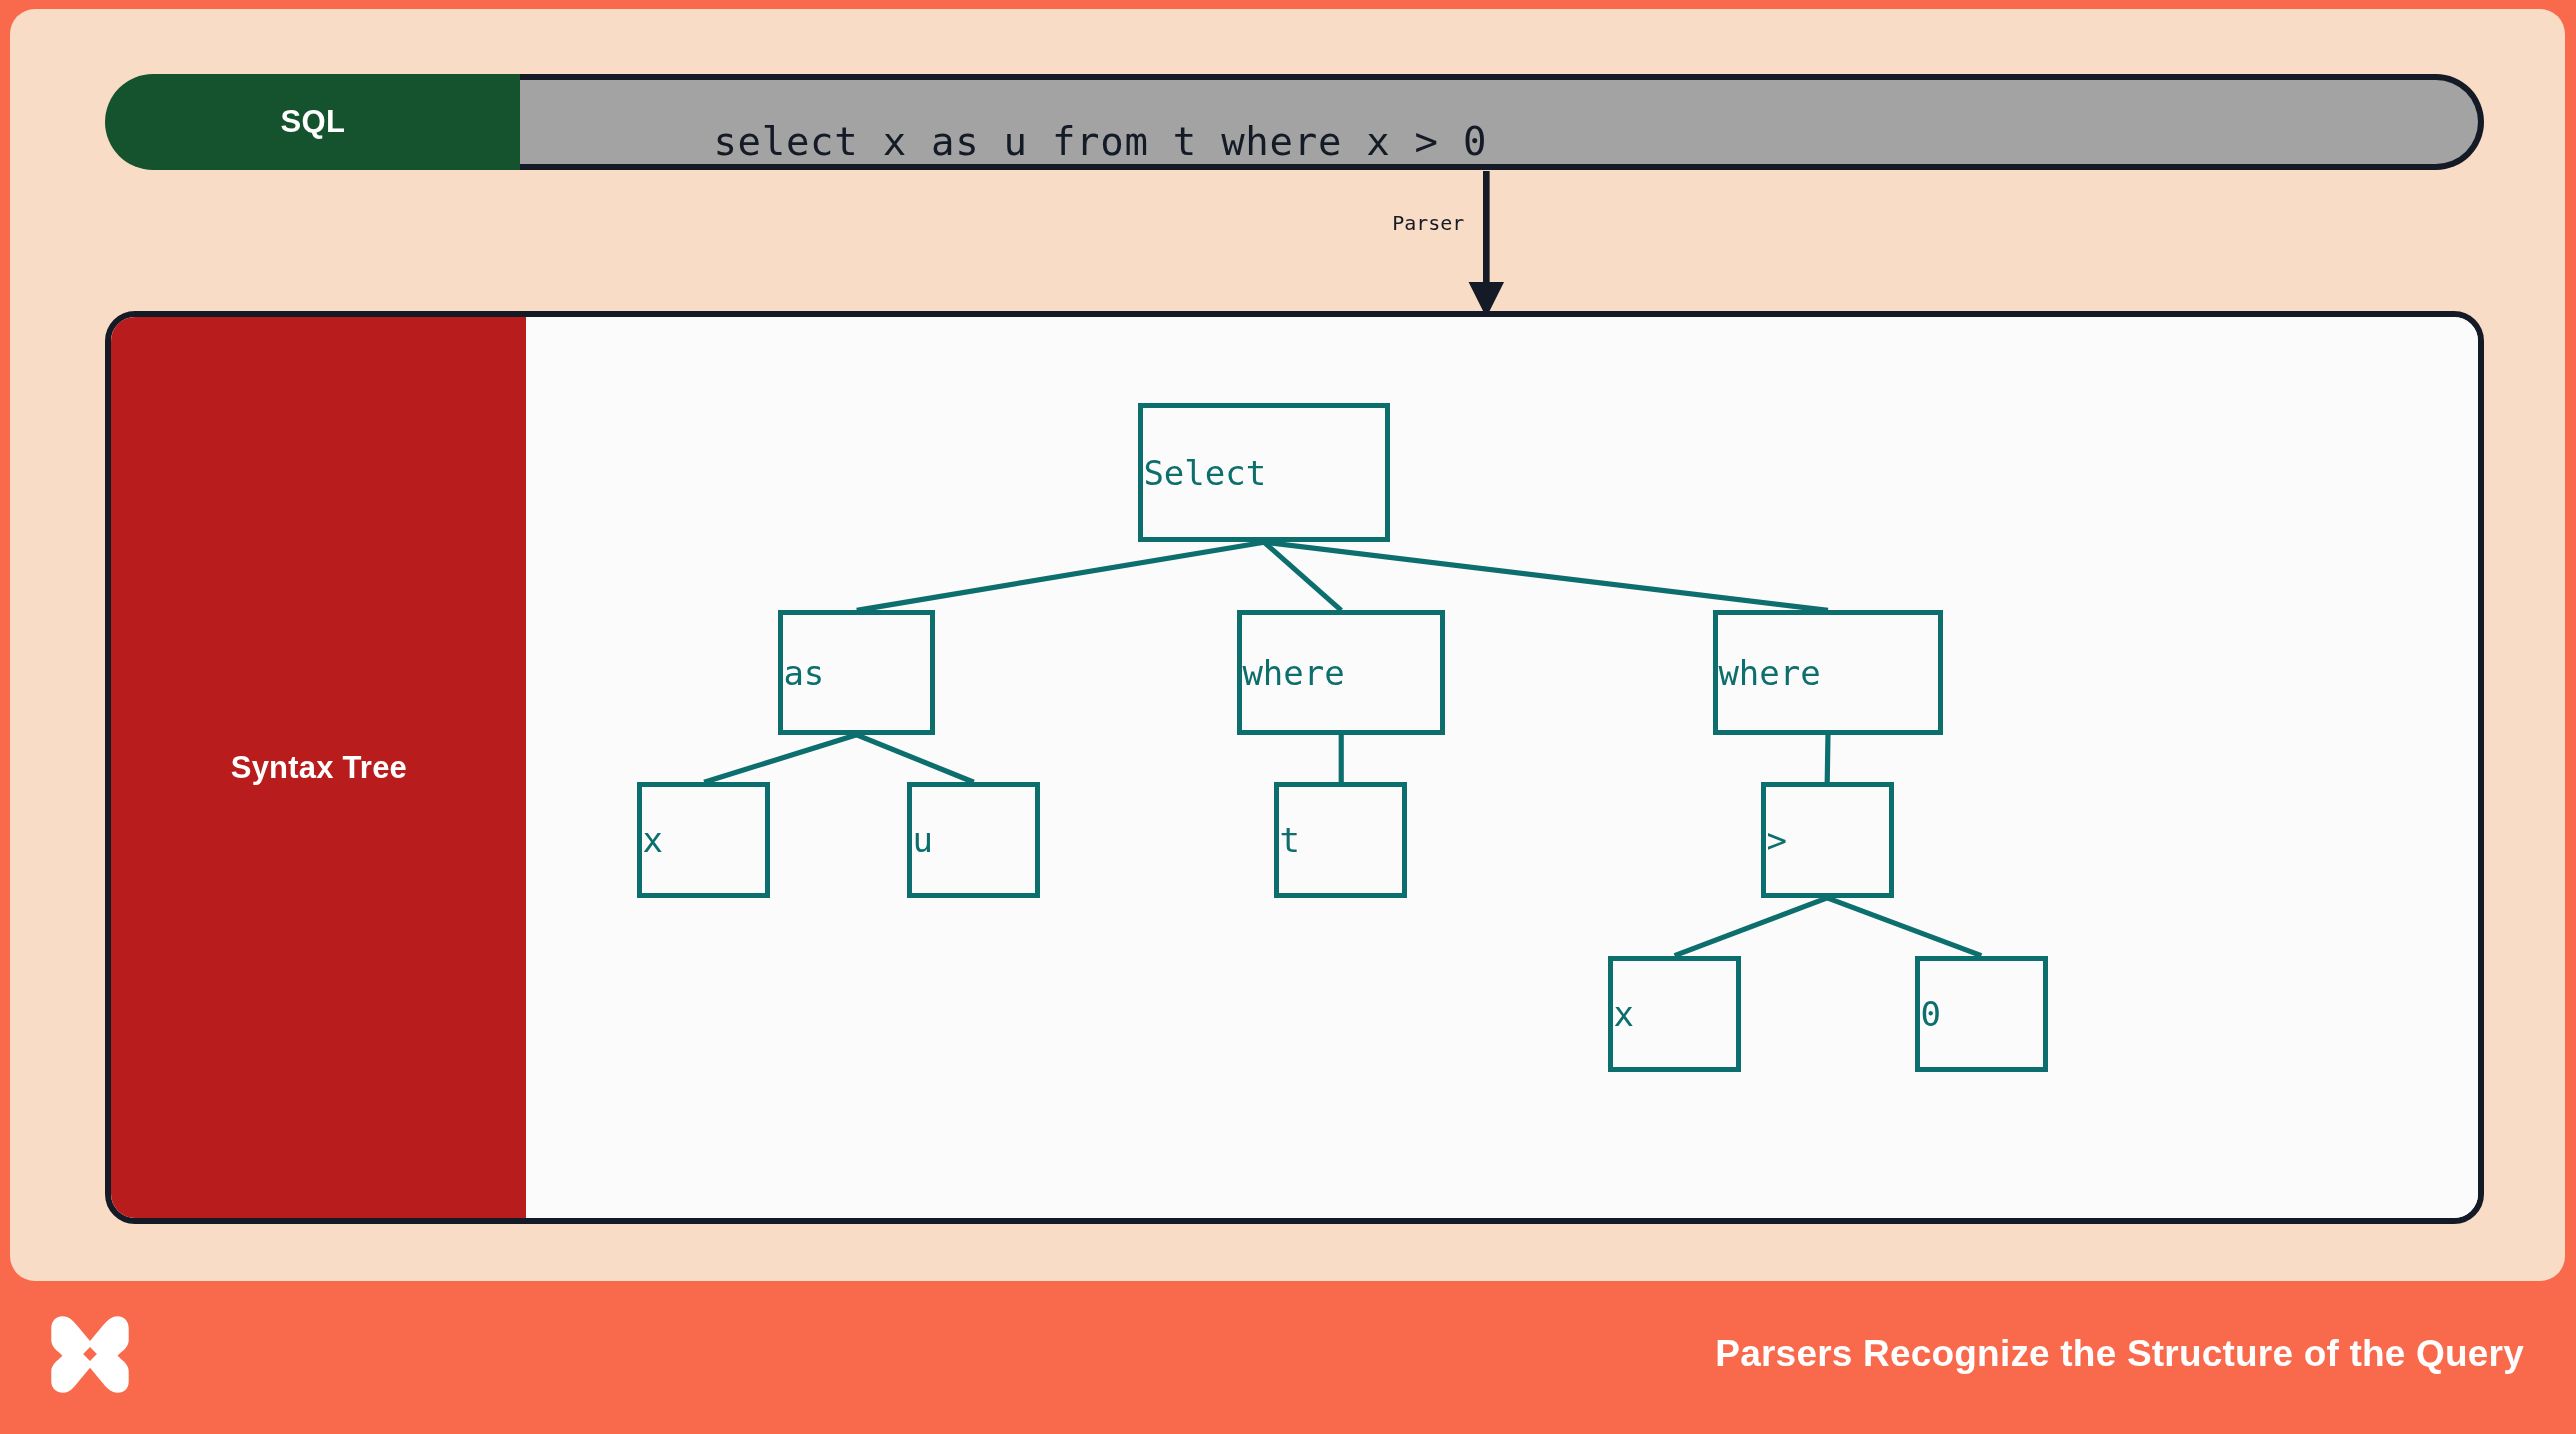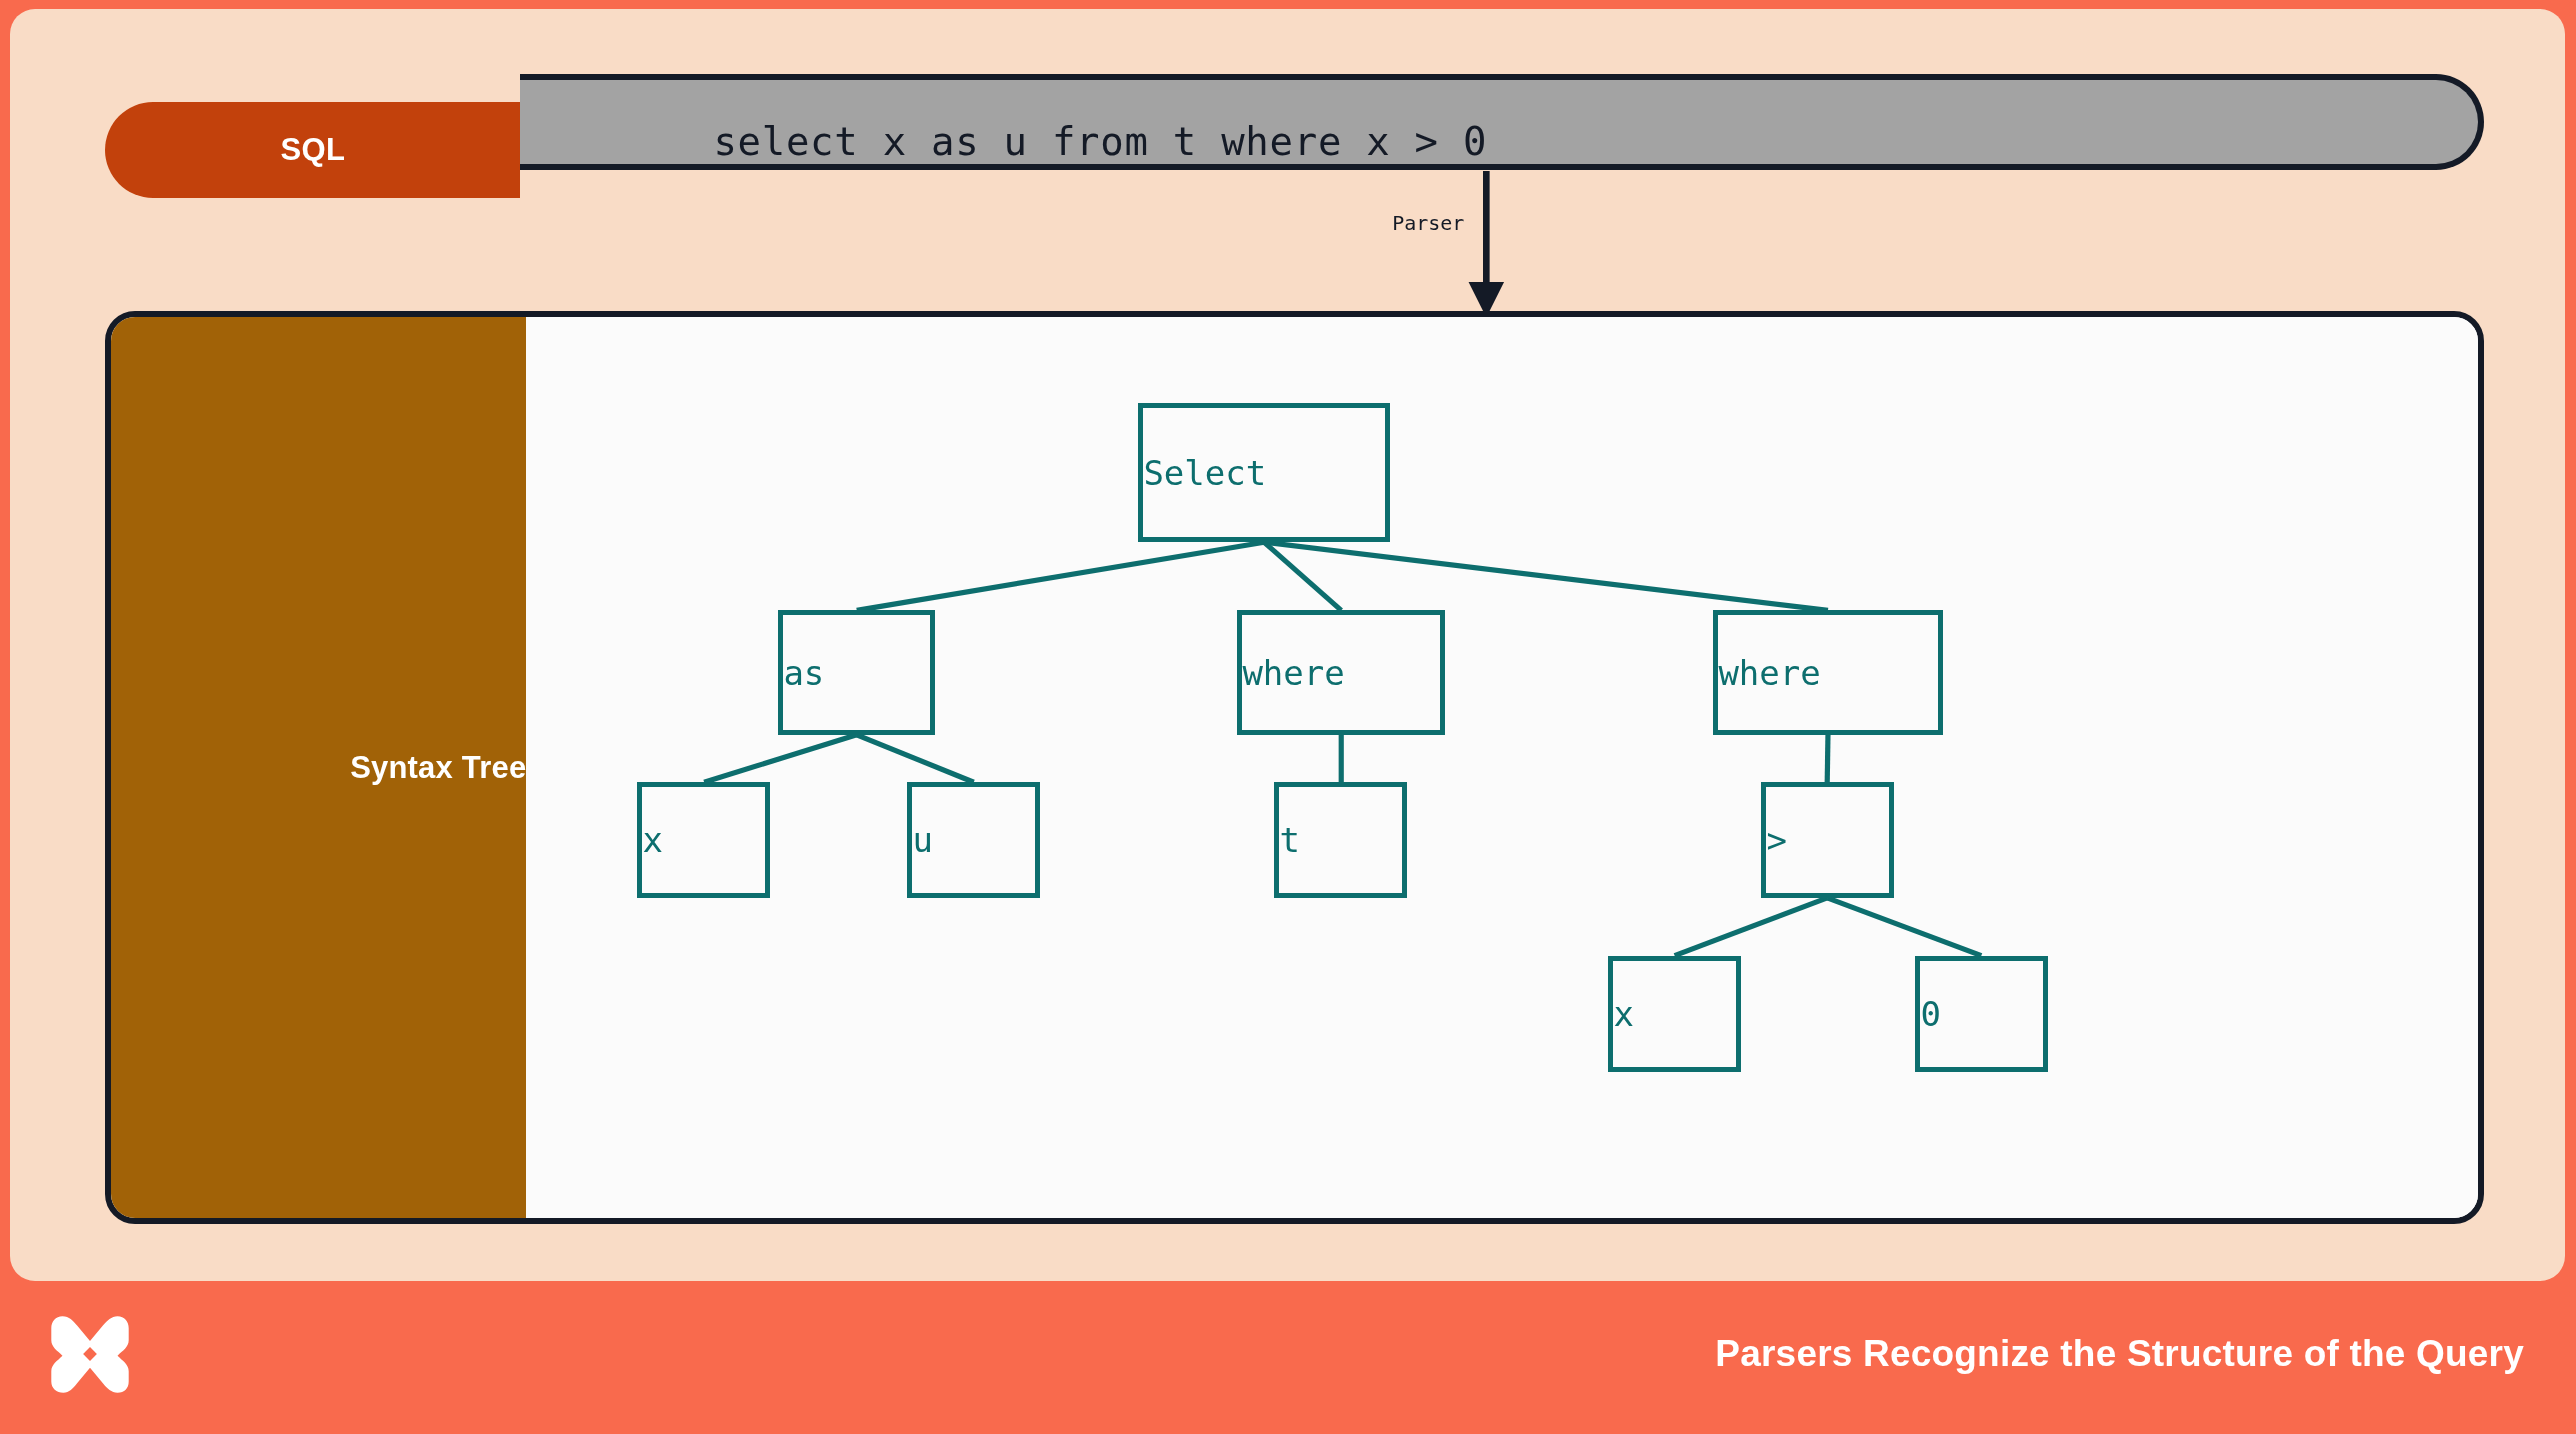--- a/index.html
+++ b/index.html
@@ -40,26 +40,25 @@
     top: 65px;
     width: 2379px;
     height: 96px;
   }
   .sql-label {
     position: absolute;
     left: 0;
     top: 0;
     width: 415px;
     height: 96px;
-    background: #c2410c;
+    background: #14532d;
     border-radius: 48px 0 0 48px;
     display: flex;
     align-items: center;
     justify-content: center;
-    margin-top: 28px;
   }
   .sql-label-text {
     color: #FFFFFF;
     font-size: 31px;
     font-weight: 700;
     letter-spacing: 0.4px;
     font-family: "Liberation Sans", sans-serif;
   }
   .sql-field {
     position: absolute;
@@ -118,24 +117,24 @@
     box-sizing: border-box;
     border: 6.7px solid #141A26;
     border-radius: 30px;
     background: #FBFBFB;
     overflow: hidden;
     display: flex;
   }
   .tree-sidebar {
     width: 415px;
     flex: 0 0 415px;
-    background: #a16207;
-    display: flex;
-    align-items: center;
-    justify-content: flex-end;
+    background: #b91c1c;
+    display: flex;
+    align-items: center;
+    justify-content: center;
   }
   .tree-sidebar-text {
     color: #FFFFFF;
     font-size: 31px;
     font-weight: 700;
     letter-spacing: 0.2px;
     font-family: "Liberation Sans", sans-serif;
   }
   .tree-canvas {
     position: relative;

